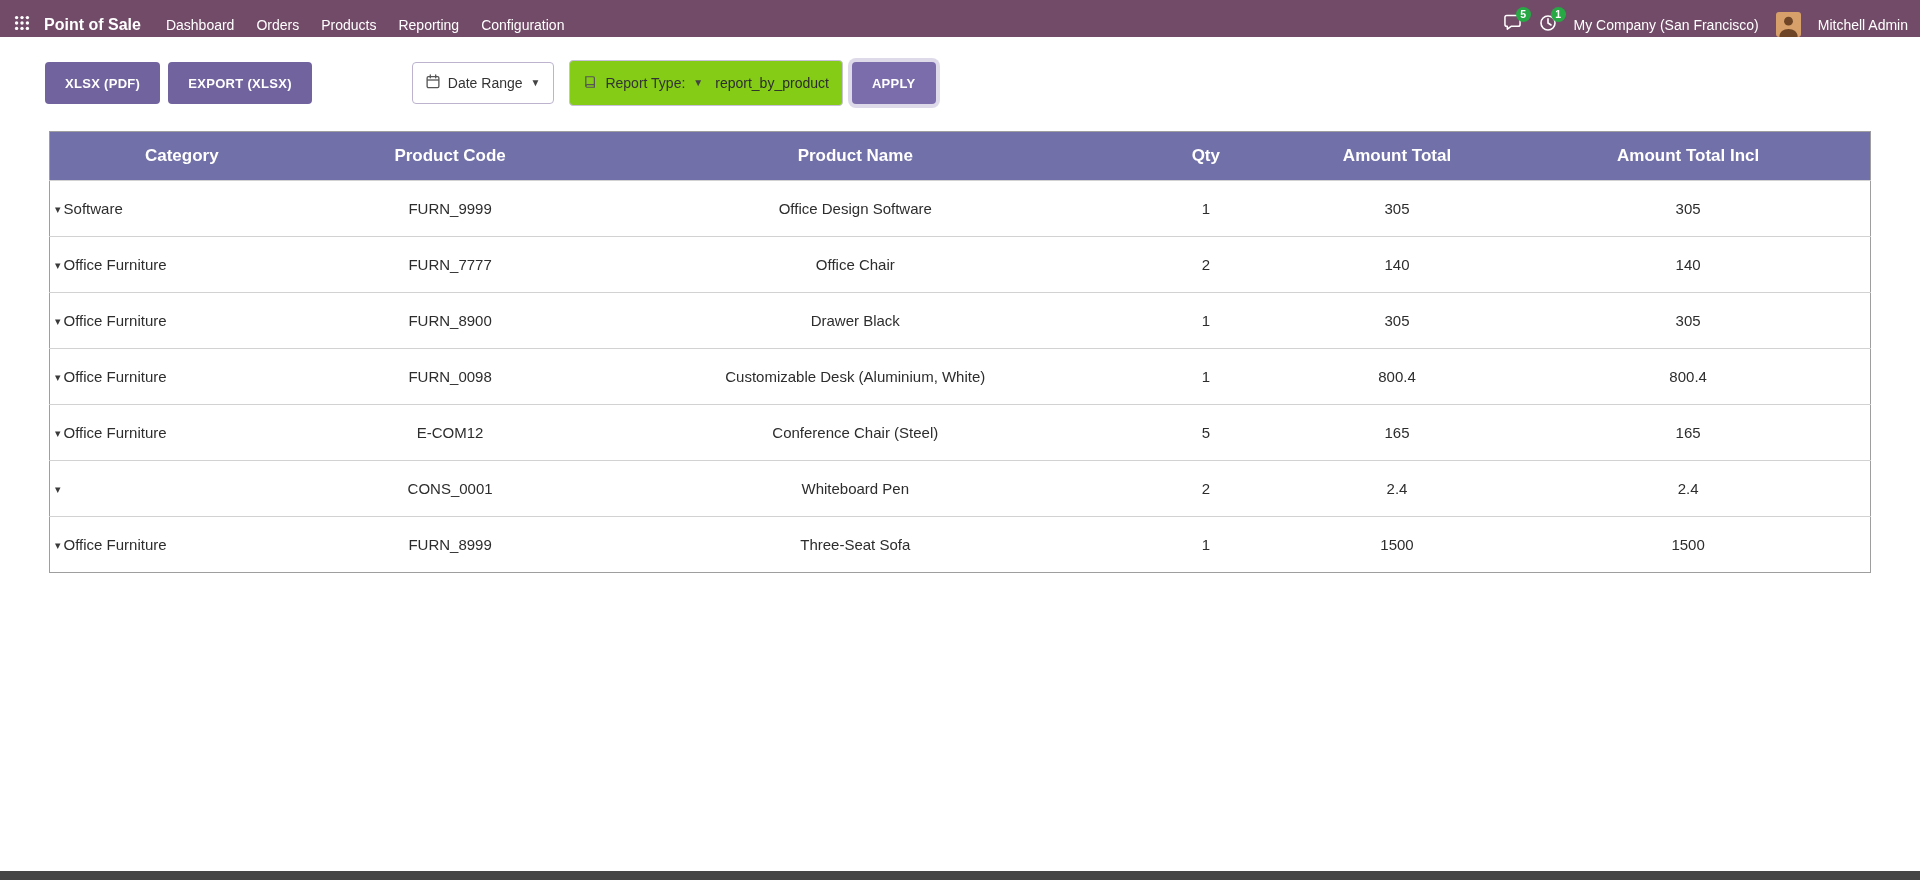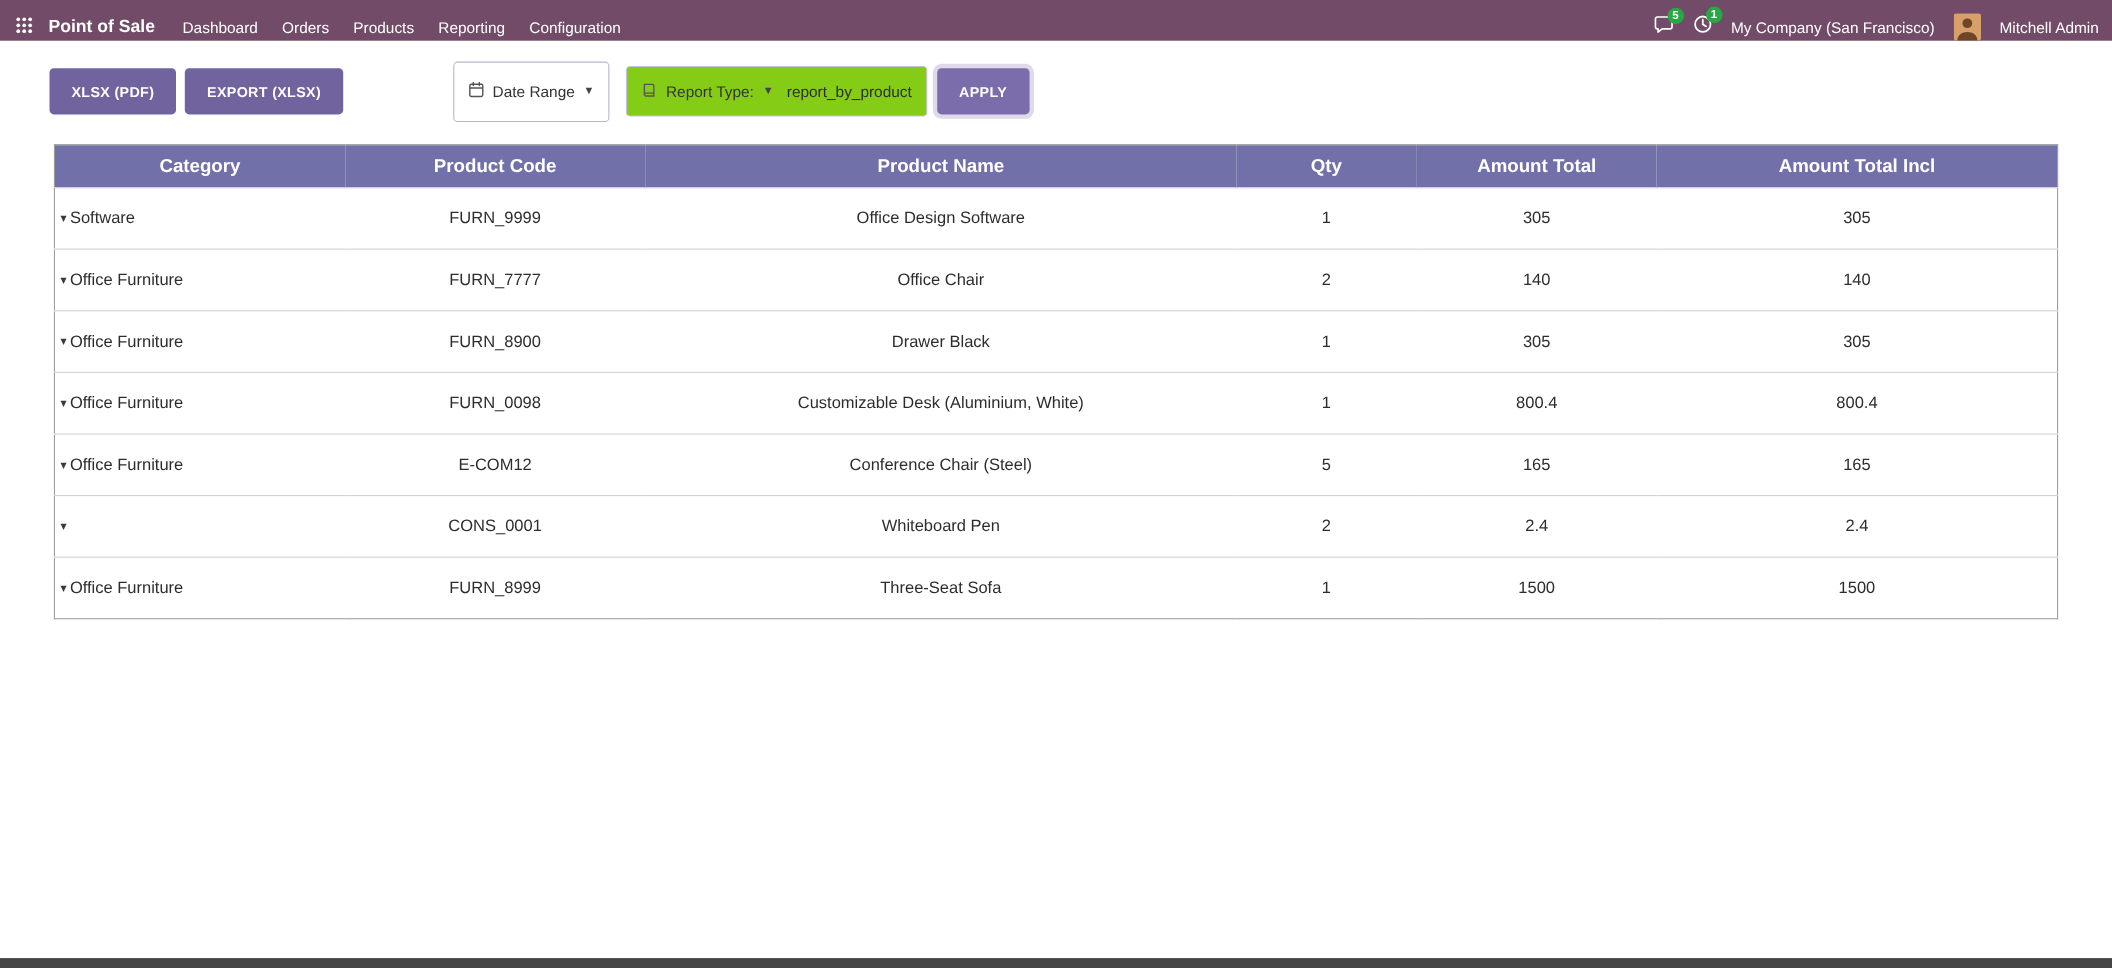--- a/index.html
+++ b/index.html
@@ -63,21 +63,21 @@
   .btn {
     height: 42px; border: none; border-radius: 4px; cursor: pointer;
     font-family: "Liberation Sans", sans-serif;
     font-size: 13px; font-weight: 700; letter-spacing: .3px;
     color: #fff; background: var(--btn-bg, #71639e);
     padding: 0 20px; white-space: nowrap;
   }
   .btn + .btn { margin-left: 8px; }
   .date-btn {
     margin-left: 100px;
-    height: 55px; background: #fff;
+    height: 42px; background: #fff;
     border: 1px solid #bdb3cf; border-radius: 4px; cursor: pointer;
     display: flex; align-items: center; gap: 8px;
     font-family: "Liberation Sans", sans-serif;
     font-size: 14px; color: #333; padding: 0 13px; white-space: nowrap;
   }
   .caret { font-size: 10px; color: #444; line-height: 1; }
   .report-group {
     margin-left: 15px;
     height: 46px; background: #84cc16;
     border: 1px solid #c9c0da; border-radius: 4px;
@@ -95,21 +95,21 @@
   
   .table-wrap { margin: 25px 49px 0; }
   table {
     width: 100%; border-collapse: collapse;
     border: 1px solid #9e9e9e;
     table-layout: fixed;
   }
   thead th {
     background: var(--header-bg, #7170a8);
     color: #fff; font-size: 17px; font-weight: 700;
-    height: 39px; text-align: center;
+    height: 49px; text-align: center;
   }
   tbody td {
     height: 56px; font-size: 15px; color: #2d2d2d;
     text-align: center; border-top: 1px solid #d2d2d2;
     overflow: hidden; white-space: nowrap; text-overflow: ellipsis;
   }
   tbody td.cat { text-align: left; padding-left: 5px; }
   .row-caret {
     display: inline-block; font-size: 11px; color: #3a3a3a;
     margin-right: 3px; cursor: pointer; vertical-align: 1px;

